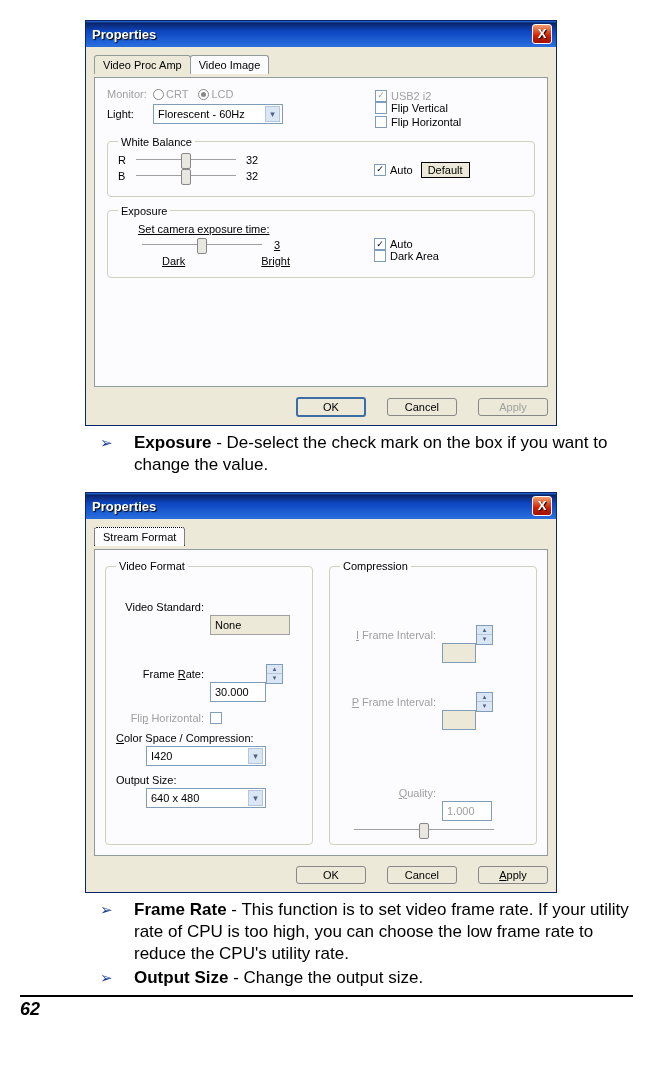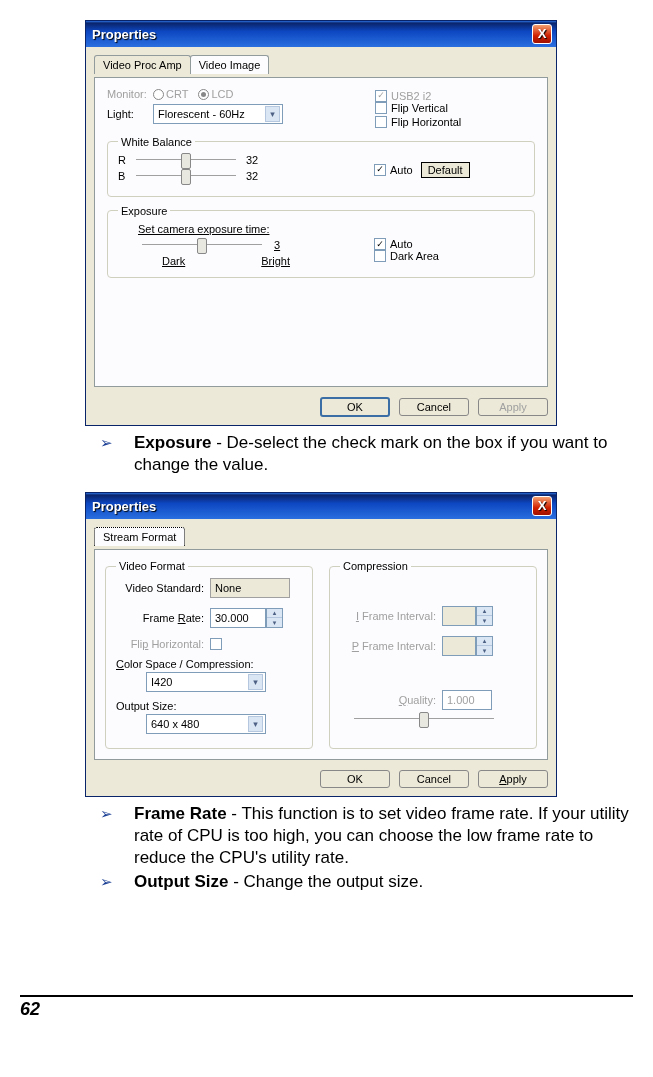--- a/index.html
+++ b/index.html
@@ -139,24 +139,24 @@
     text-align: center;
     padding: 2px 10px;
     border: 1px solid #888;
     background: #ece9d8;
     border-radius: 3px;
     font-size: 11px;
     cursor: pointer;
   }
   .btn.small { min-width: 48px; padding: 1px 6px; border:1px solid #000; border-radius:0; background:#ece9d8; }
   .btnbar { text-align: right; padding-top: 10px; }
-  .btnbar .btn { margin-left: 6px; }
+  .btnbar .btn { margin-left: 18px; }
   .txtin {
     border: 1px solid #7f9db9; background:#fff; height: 20px;
-    padding: 0 4px; font-size: 11px; display:inline-flex; align-items:center;
+    padding: 0 4px; font-size: 11px; display:inline-flex; align-items:center;margin-top:37px;
   }
   .spin { display:inline-flex; flex-direction:column; border:1px solid #7f9db9; }
   .spin div { width:15px; height:9px; background:#dbe6f4; border-bottom:1px solid #b5c7de; display:flex;align-items:center;justify-content:center; font-size:7px; color:#4d6185; cursor:pointer;}
   .spin div:last-child { border-bottom:none; }
   .bullet-list { margin: 4px 0 16px 80px; }
   .bullet-item { display: flex; align-items: flex-start; margin-bottom: 2px; }
   .arrow-bullet { color: #1b3f94; font-size: 15px; margin-right: 20px; line-height: 22px; flex-shrink:0; width: 14px; }
   .bullet-text { font-size: 17px; line-height: 22px; font-family: Arial; }
   .bullet-text b { font-weight: bold; }
   .footer {

